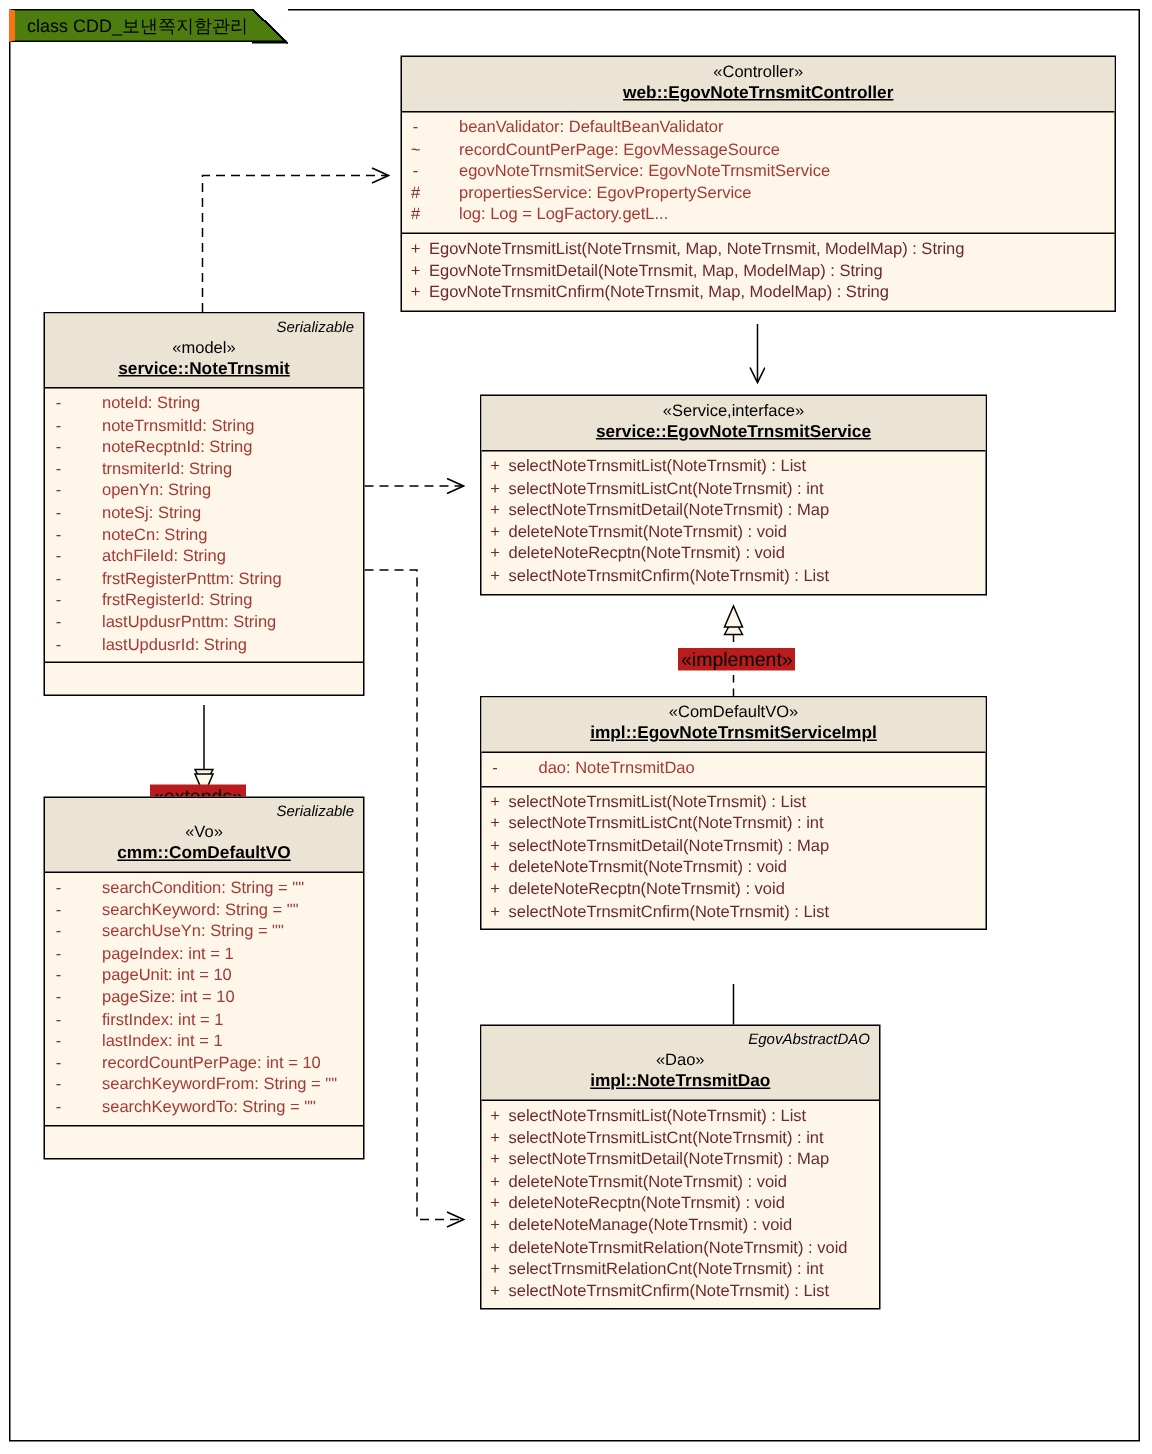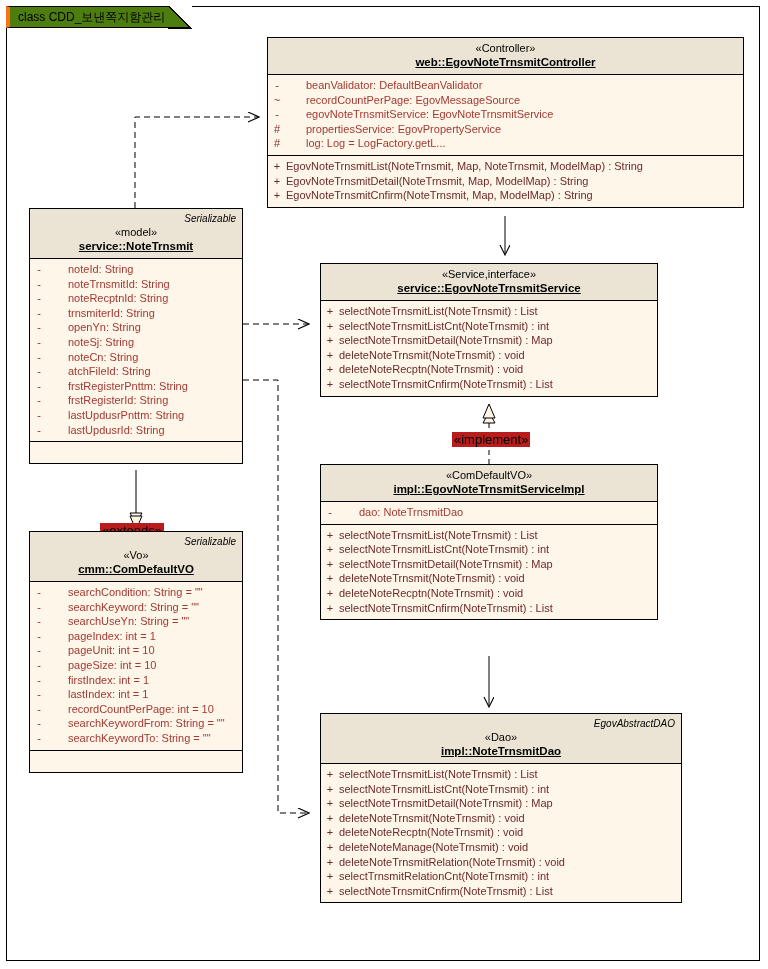--- a/index.html
+++ b/index.html
@@ -430,21 +430,21 @@
           <span class="vis">+</span>
           <span class="sig">deleteNoteRecptn(NoteTrnsmit) : void</span>
         </div>
         <div class="member op">
           <span class="vis">+</span>
           <span class="sig">selectNoteTrnsmitCnfirm(NoteTrnsmit) : List</span>
         </div>
       </div>
   </div>
 
-  <div class="uml-class" style="left:320px; top:713px; width:362px;">
+  <div class="uml-class" style="left:320px; top:683px; width:267px;">
     <div class="uml-head">
       <div class="parent-tag">EgovAbstractDAO</div>
       <div class="stereotype">«Dao»</div>
       <div class="cls-name">impl::NoteTrnsmitDao</div>
     </div>
     <div class="uml-section ops">
         <div class="member op">
           <span class="vis">+</span>
           <span class="sig">selectNoteTrnsmitList(NoteTrnsmit) : List</span>
         </div>

